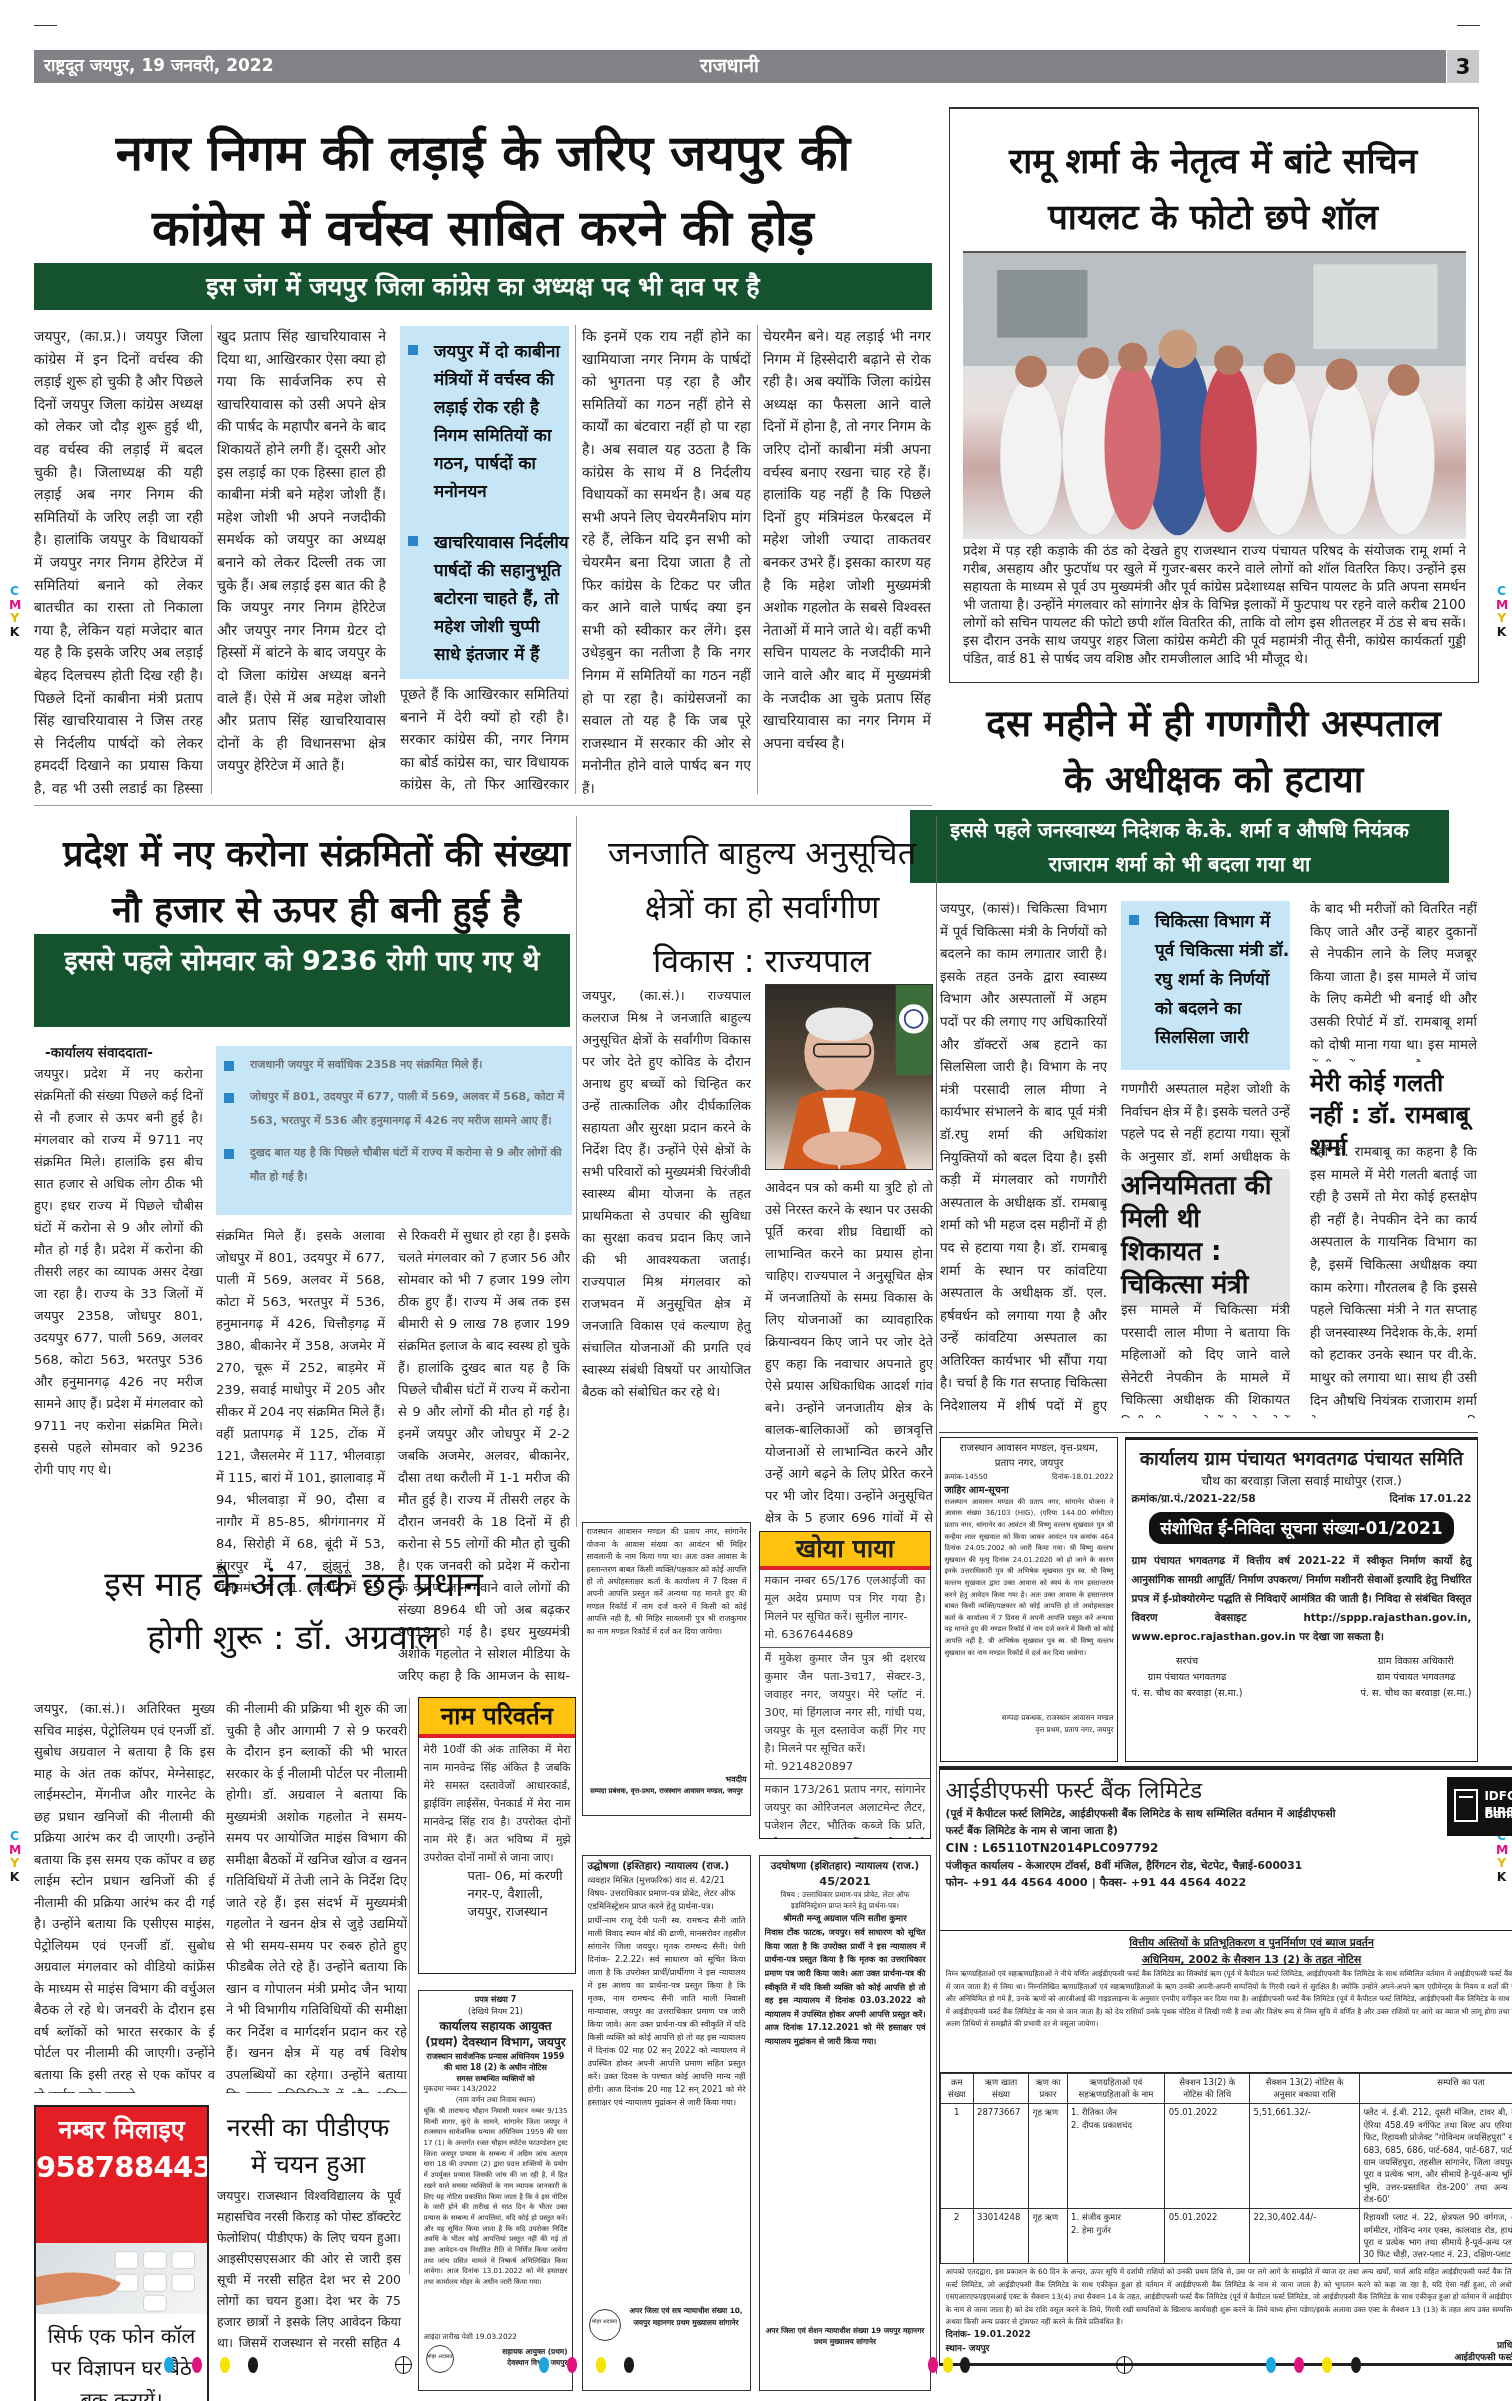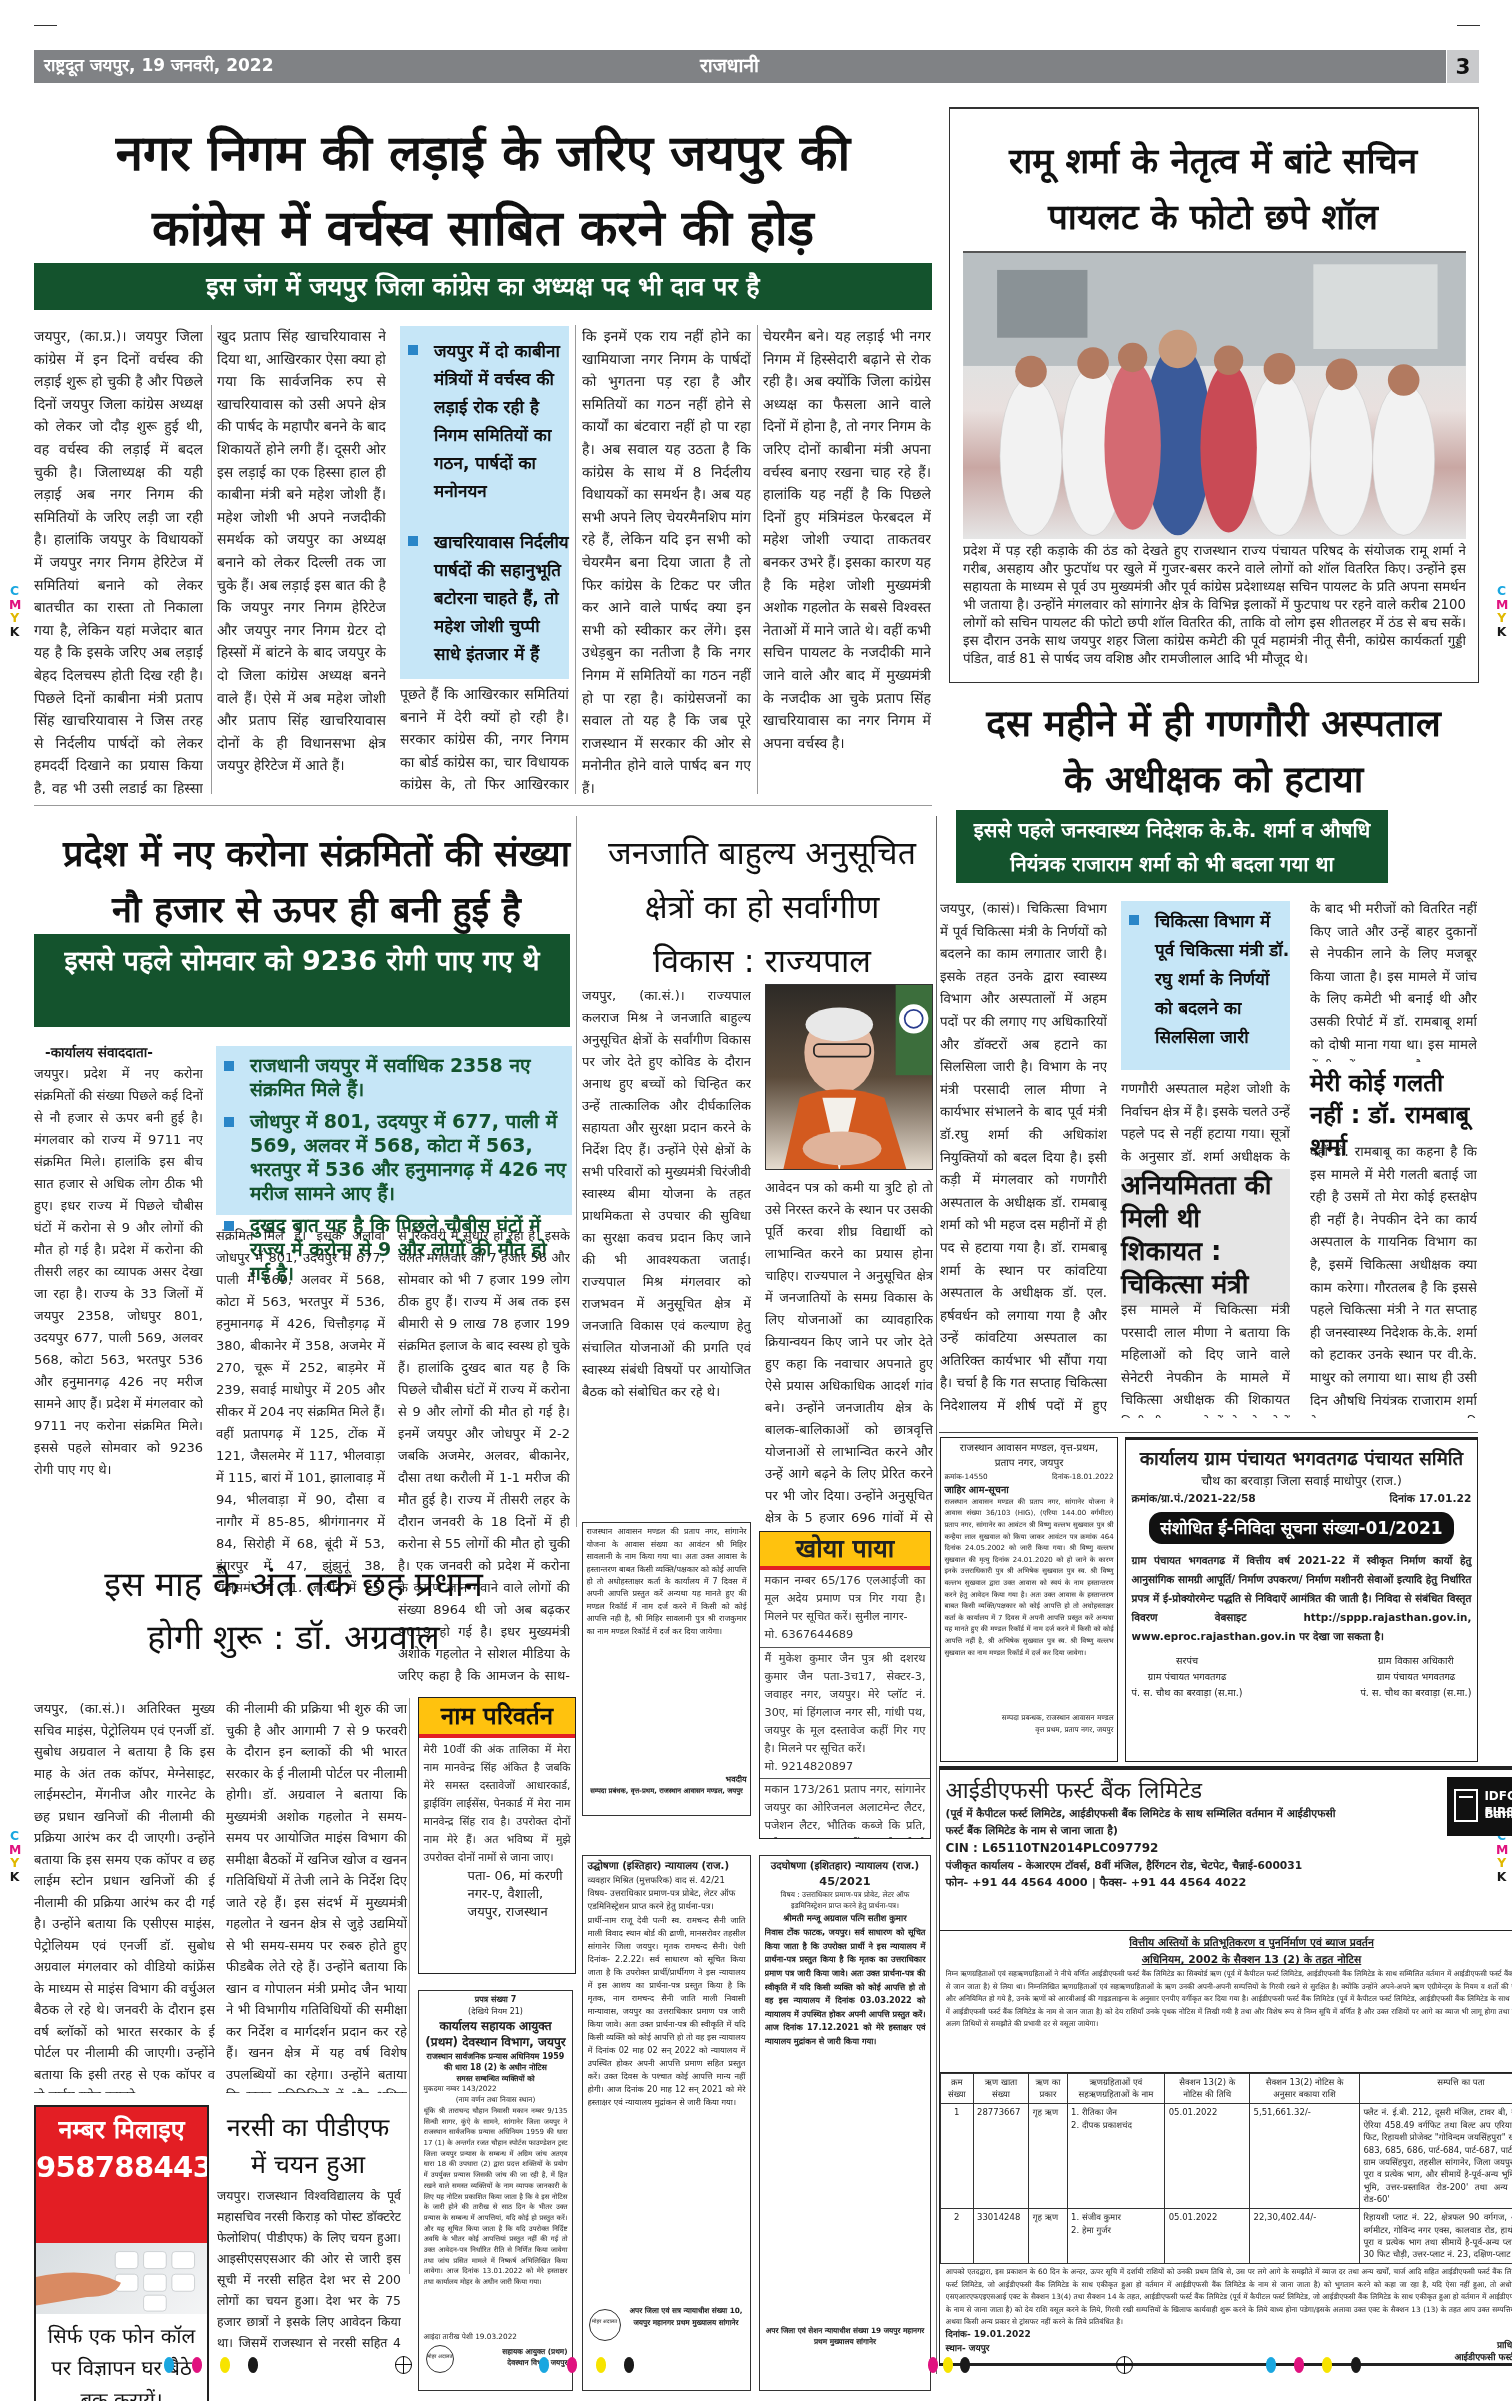--- a/index.html
+++ b/index.html
@@ -107,21 +107,21 @@
         <circle cx="780" cy="225" r="28"></circle>
     </g>
   </svg>
 </div>
 <div class="abs" style="left:963px;top:542px;width:503px;height:136px;font-size:13.3px;line-height:18px;text-align:justify;color:#222;overflow:hidden;">प्रदेश में पड़ रही कड़ाके की ठंड को देखते हुए राजस्थान राज्य पंचायत परिषद के संयोजक रामू शर्मा ने गरीब, असहाय और फुटपॉथ पर खुले में गुजर-बसर करने वाले लोगों को शॉल वितरित किए। उन्होंने इस सहायता के माध्यम से पूर्व उप मुख्यमंत्री और पूर्व कांग्रेस प्रदेशाध्यक्ष सचिन पायलट के प्रति अपना समर्थन भी जताया है। उन्होंने मंगलवार को सांगानेर क्षेत्र के विभिन्न इलाकों में फुटपाथ पर रहने वाले करीब 2100 लोगों को सचिन पायलट की फोटो छपी शॉल वितरित की, ताकि वो लोग इस शीतलहर में ठंड से बच सकें। इस दौरान उनके साथ जयपुर शहर जिला कांग्रेस कमेटी की पूर्व महामंत्री नीतू सैनी, कांग्रेस कार्यकर्ता गुड्डी पंडित, वार्ड 81 से पार्षद जय वशिष्ठ और रामजीलाल आदि भी मौजूद थे।</div>
 
 <div class="abs headline" style="left:943px;top:696px;width:541px;font-size:37px;line-height:56px;">
   <div>दस महीने में ही गणगौरी अस्पताल</div>
   <div>के अधीक्षक को हटाया</div>
 </div>
-<div class="abs blue-bar" style="left:956px;top:810px;width:432px;height:73px;font-size:20.3px;line-height:34px;padding:3.4px 11.3px;">इससे पहले जनस्वास्थ्य निदेशक के.के. शर्मा व औषधि नियंत्रक राजाराम शर्मा को भी बदला गया था</div>
+<div class="abs blue-bar" style="left:910px;top:810px;width:539px;height:73px;font-size:20.3px;line-height:34px;padding:3.4px 11.3px;">इससे पहले जनस्वास्थ्य निदेशक के.के. शर्मा व औषधि नियंत्रक राजाराम शर्मा को भी बदला गया था</div>
 
 <div class="abs body-text" style="left:940px;top:898px;width:167px;height:519px;font-size:13.3px;line-height:22.6px;">जयपुर, (कासं)। चिकित्सा विभाग में पूर्व चिकित्सा मंत्री के निर्णयों को बदलने का काम लगातार जारी है। इसके तहत उनके द्वारा स्वास्थ्य विभाग और अस्पतालों में अहम पदों पर की लगाए गए अधिकारियों और डॉक्टरों अब हटाने का सिलसिला जारी है। विभाग के नए मंत्री परसादी लाल मीणा ने कार्यभार संभालने के बाद पूर्व मंत्री डॉ.रघु शर्मा की अधिकांश नियुक्तियों को बदल दिया है। इसी कड़ी में मंगलवार को गणगौरी अस्पताल के अधीक्षक डॉ. रामबाबू शर्मा को भी महज दस महीनों में ही पद से हटाया गया है। डॉ. रामबाबू शर्मा के स्थान पर कांवटिया अस्पताल के अधीक्षक डॉ. एल. हर्षवर्धन को लगाया गया है और उन्हें कांवटिया अस्पताल का अतिरिक्त कार्यभार भी सौंपा गया है। चर्चा है कि गत सप्ताह चिकित्सा निदेशालय में शीर्ष पदों में हुए बदलाव के बाद डॉ. रामबाबू शर्मा की विदाई तय मानी जा रही थी। चिकित्सा महकमें में उनका हटाए जाने को लेकर कई दिनों से चर्चाएं चल रही थी। बताया जा रहा है कि डॉ. शर्मा को इस पद पर जलदाय मंत्री महेश जोशी की सिफारिश पर लगाया गया था। वहीं</div>
 <div class="abs callout" style="left:1121px;top:901px;width:169px;height:169px;padding-top:5.6px;">
   <ul style="font-size:17px;line-height:29px;color:#111;">
     <li>चिकित्सा विभाग में पूर्व चिकित्सा मंत्री डॉ. रघु शर्मा के निर्णयों को बदलने का सिलसिला जारी</li>
   </ul>
 </div>
 <div class="abs body-text" style="left:1121px;top:1078px;width:169px;height:209px;font-size:13.3px;line-height:22.6px;">गणगौरी अस्पताल महेश जोशी के निर्वाचन क्षेत्र में है। इसके चलते उन्हें पहले पद से नहीं हटाया गया। सूत्रों के अनुसार डॉ. शर्मा अधीक्षक के लिए हुए साक्षात्कार में चयनित होने के बाद इस पद पर लगाए गए थे। नियमानुसार अधीक्षक का कार्यकाल तीन साल का होता है। लेकिन उन्हें मात्र दस महीने में ही इस पद से हटा दिया गया।</div>
 <div class="abs headline" style="left:1121px;top:1169px;width:169px;font-size:26px;line-height:33px;text-align:left;background:#e5e5e5;padding-bottom:5.6px;">अनियमितता की मिली थी शिकायत : चिकित्सा मंत्री</div>
 <div class="abs body-text" style="left:1121px;top:1299px;width:169px;height:119px;font-size:13.3px;line-height:22.6px;">इस मामले में चिकित्सा मंत्री परसादी लाल मीणा ने बताया कि महिलाओं को दिए जाने वाले सेनेटरी नेपकीन के मामले में चिकित्सा अधीक्षक की शिकायत मिली थी। इस बारे में क्षेत्र के लोगों ने अपनी शिकायत में कहा था कि स्टोर में नेपकीन होने</div>
@@ -132,21 +132,21 @@
 <div class="abs headline" style="left:34px;top:826px;width:565px;font-size:36px;line-height:56px;">
   <div>प्रदेश में नए करोना संक्रमितों की संख्या</div>
   <div>नौ हजार से ऊपर ही बनी हुई है</div>
 </div>
 <div class="abs blue-bar" style="left:34px;top:934px;width:536px;height:93px;font-size:27px;line-height:41px;padding-top:5.6px;">
   <div>इससे पहले सोमवार को 9236 रोगी पाए गए थे</div>
 </div>
 <div class="abs" style="left:45px;top:1042px;width:169px;font-size:13.6px;font-weight:bold;line-height:20.3px;">-कार्यालय संवाददाता-</div>
 <div class="abs body-text" style="left:34px;top:1063px;width:169px;height:531px;font-size:13px;line-height:22px;">जयपुर। प्रदेश में नए करोना संक्रमितों की संख्या पिछले कई दिनों से नौ हजार से ऊपर बनी हुई है। मंगलवार को राज्य में 9711 नए संक्रमित मिले। हालांकि इस बीच सात हजार से अधिक लोग ठीक भी हुए। इधर राज्य में पिछले चौबीस घंटों में करोना से 9 और लोगों की मौत हो गई है। प्रदेश में करोना की तीसरी लहर का व्यापक असर देखा जा रहा है। राज्य के 33 जिलों में जयपुर 2358, जोधपुर 801, उदयपुर 677, पाली 569, अलवर 568, कोटा 563, भरतपुर 536 और हनुमानगढ़ 426 नए मरीज सामने आए हैं। प्रदेश में मंगलवार को 9711 नए करोना संक्रमित मिले। इससे पहले सोमवार को 9236 रोगी पाए गए थे।</div>
 <div class="abs callout" style="left:216px;top:1046px;width:356px;height:169px;padding-top:6.8px;">
-  <ul style="font-size:19px;line-height:24px;color:#14532d;">
+  <ul style="font-size:11px;line-height:24px;color:#737373;">
     <li style="margin-bottom:8px;padding-right:5.6px;">राजधानी जयपुर में सर्वाधिक 2358 नए संक्रमित मिले हैं।</li>
     <li style="margin-bottom:8px;padding-right:5.6px;">जोधपुर में 801, उदयपुर में 677, पाली में 569, अलवर में 568, कोटा में 563, भरतपुर में 536 और हनुमानगढ़ में 426 नए मरीज सामने आए हैं।</li>
     <li style="padding-right:5.6px;">दुखद बात यह है कि पिछले चौबीस घंटों में राज्य में करोना से 9 और लोगों की मौत हो गई है।</li>
   </ul>
 </div>
 <div class="abs body-text" style="left:216px;top:1225px;width:169px;height:367px;font-size:13px;line-height:22px;">संक्रमित मिले हैं। इसके अलावा जोधपुर में 801, उदयपुर में 677, पाली में 569, अलवर में 568, कोटा में 563, भरतपुर में 536, हनुमानगढ़ में 426, चित्तौड़गढ़ में 380, बीकानेर में 358, अजमेर में 270, चूरू में 252, बाड़मेर में 239, सवाई माधोपुर में 205 और सीकर में 204 नए संक्रमित मिले हैं। वहीं प्रतापगढ़ में 125, टोंक में 121, जैसलमेर में 117, भीलवाड़ा में 115, बारां में 101, झालावाड़ में 94, भीलवाड़ा में 90, दौसा व नागौर में 85-85, श्रीगंगानगर में 84, सिरोही में 68, बूंदी में 53, डूंगरपुर में 47, झुंझुनूं 38, राजसमंद में 31, जालौर में 25, करौली 17 और बांसवाड़ा में 9 नए मरीज पाए गए हैं।</div>
 <div class="abs body-text" style="left:398px;top:1225px;width:172px;height:463px;font-size:13px;line-height:22px;">से रिकवरी में सुधार हो रहा है। इसके चलते मंगलवार को 7 हजार 56 और सोमवार को भी 7 हजार 199 लोग ठीक हुए हैं। राज्य में अब तक इस बीमारी से 9 लाख 78 हजार 199 संक्रमित इलाज के बाद स्वस्थ हो चुके हैं। हालांकि दुखद बात यह है कि पिछले चौबीस घंटों में राज्य में करोना से 9 और लोगों की मौत हो गई है। इनमें जयपुर और जोधपुर में 2-2 जबकि अजमेर, अलवर, बीकानेर, दौसा तथा करौली में 1-1 मरीज की मौत हुई है। राज्य में तीसरी लहर के दौरान जनवरी के 18 दिनों में ही करोना से 55 लोगों की मौत हो चुकी है। एक जनवरी को प्रदेश में करोना के कारण जान गंवाने वाले लोगों की संख्या 8964 थी जो अब बढ़कर 9019 हो गई है। इधर मुख्यमंत्री अशोक गहलोत ने सोशल मीडिया के जरिए कहा है कि आमजन के साथ-साथ विशेषज्ञों की राय से लग रहा है कि ओमिक्रॉन वेरिएंट के जितना खतरनाक नहीं है, लेकिन इसे हल्के में नहीं लेना चाहिए। जिन लोगों के कोई लक्षण नहीं हैं वो डॉक्टर की सलाह से घर पर ही ठीक हो सकते हैं। हालांकि जिनके बुखार, सिरदर्द, खांसी-जुकाम व बदन दर्द जैसे लक्षण हैं उन्हें बेहद सावधानी बरतनी चाहिए।</div>
 
 <div class="abs headline" style="left:587px;top:826px;width:350px;font-size:32px;line-height:54px;font-weight:normal;">
   <div>जनजाति बाहुल्य अनुसूचित</div>

